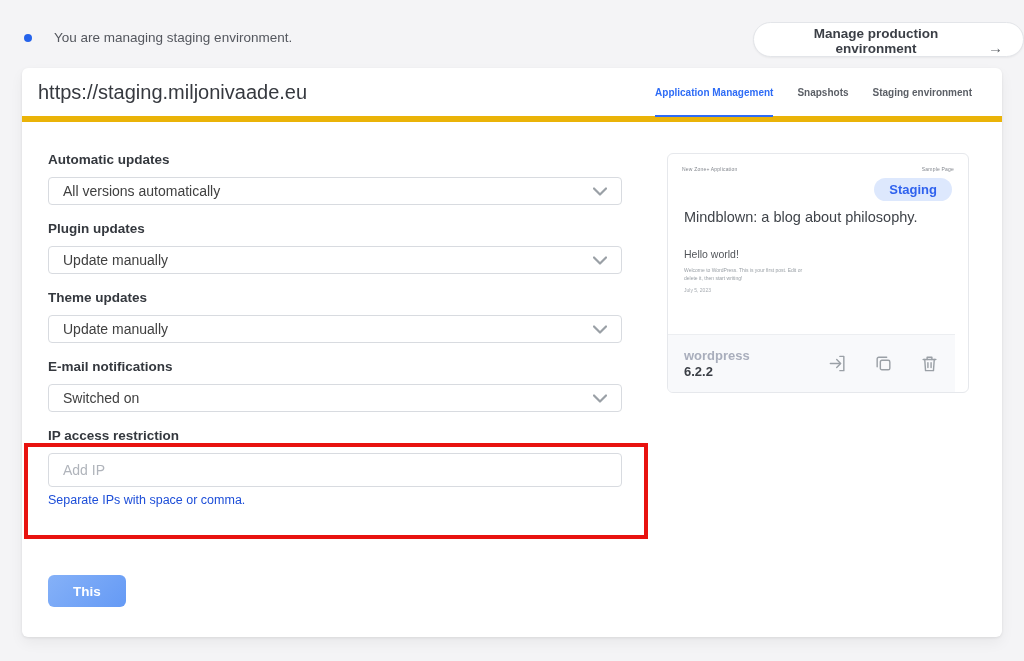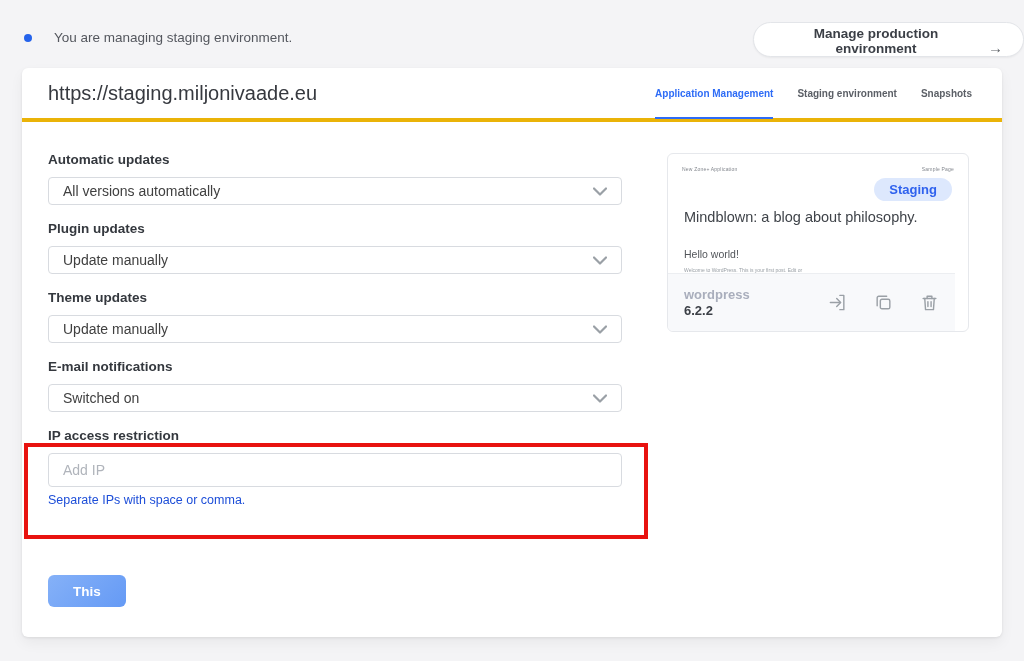--- a/index.html
+++ b/index.html
@@ -28,23 +28,23 @@
   }
   .manage-btn .arrow { color:#5f6368; font-weight:400; font-size:15px; }
   
   .card {
     position:absolute; left:22px; top:68px; width:980px; height:569px;
     background:#fff; border-radius:6px;
     box-shadow:0 1px 3px rgba(0,0,0,.08), 0 6px 14px rgba(0,0,0,.05);
   }
   .card-header {
     position:absolute; left:0; top:0; right:0; height:54px;
-    border-bottom:4px solid #eab308;
+    border-bottom:6px solid #eab308;
     display:flex; align-items:center;
-    padding:0 30px 0 26px;
+    padding:0 30px 0 16px;
   }
   .card-title { font-size:20px; color:#36393f; font-weight:400; }
   .tabs {
     margin-left:auto; display:flex; gap:24px; height:100%; align-items:center;
   }
   .tab {
     font-size:10px; font-weight:600; color:#5b5f66;
     height:100%; display:flex; align-items:center; cursor:pointer;
     position:relative; white-space:nowrap;text-align:right;
   }
@@ -81,21 +81,21 @@
   }
   .save-btn {
     position:absolute; left:26px; top:507px; width:78px; height:32px;
     border:none; border-radius:6px;
     background:linear-gradient(135deg,#85b1f8,#659af5);
     color:#fff; font-size:13.5px; font-weight:700;
     font-family:"Liberation Sans", sans-serif; cursor:pointer;
   }
   
   .preview {
-    position:absolute; left:645px; top:85px; width:302px; height:179px;
+    position:absolute; left:645px; top:85px; width:302px; height:240px;
     border:1px solid #e6e8ec; border-radius:6px; background:#fff; overflow:hidden;
   }
   .mini-header {
     position:absolute; left:14px; right:14px; top:12px;
     display:flex; justify-content:space-between;
     font-size:5px; color:#83878e; letter-spacing:.2px;
   }
   .staging-badge {
     position:absolute; right:16px; top:24px;
     background:#dde8fd; color:#2f62ee;
@@ -137,22 +137,22 @@
   <span>Manage production environment</span>
   <span class="arrow">→</span>
 </button>
 
 <div class="card">
 
   <div class="card-header">
     <div class="card-title">https://staging.miljonivaade.eu</div>
     <div class="tabs">
       <div class="tab active">Application Management</div>
+      <div class="tab">Snapshots</div>
       <div class="tab">Staging environment</div>
-      <div class="tab">Snapshots</div>
     </div>
   </div>
 
   <div class="form">
 
     <div class="field-label">Automatic updates</div>
     <div class="select-box">
       <span>All versions automatically</span>
       <span class="chev">
         <svg width="14" height="9" viewBox="0 0 14 9" fill="none">

